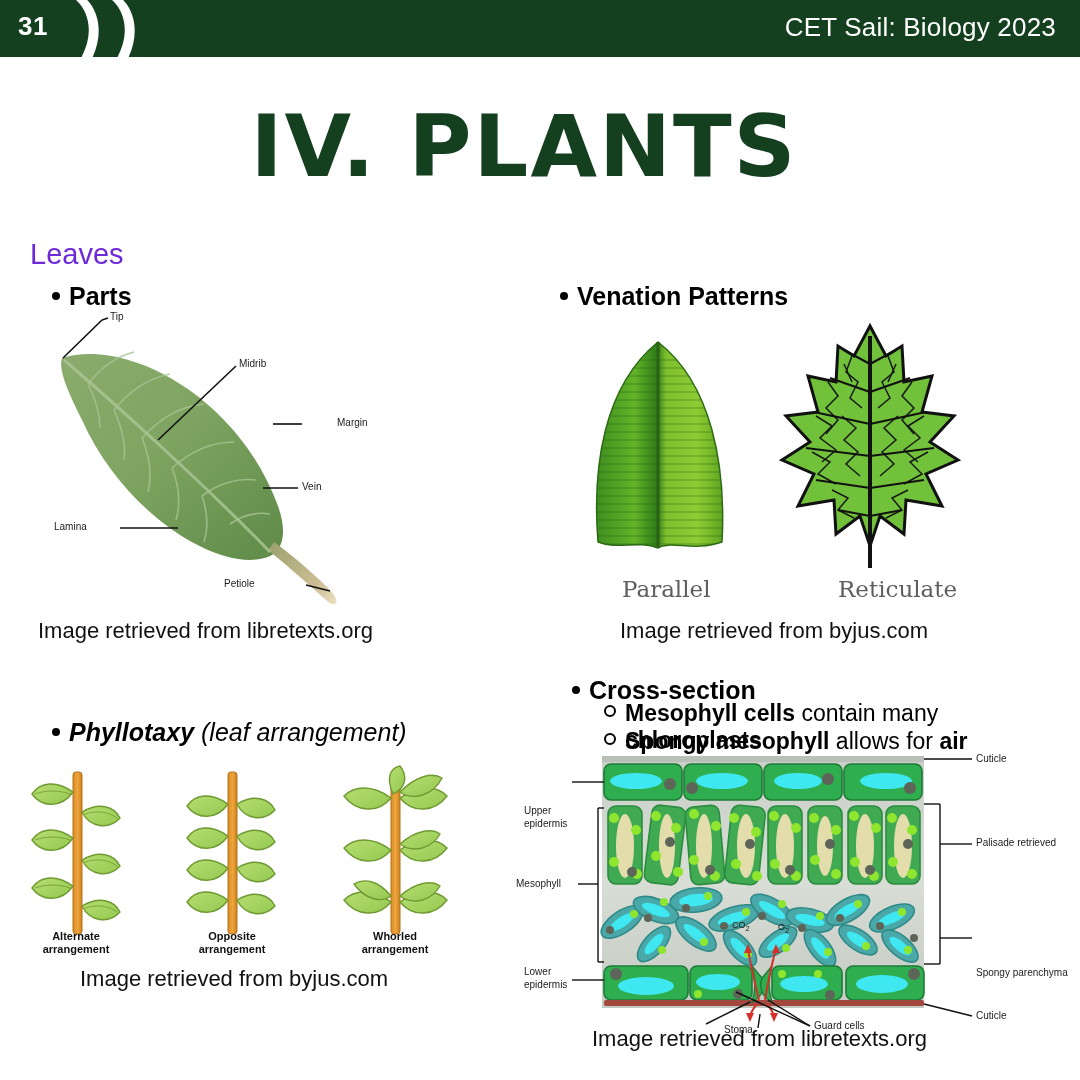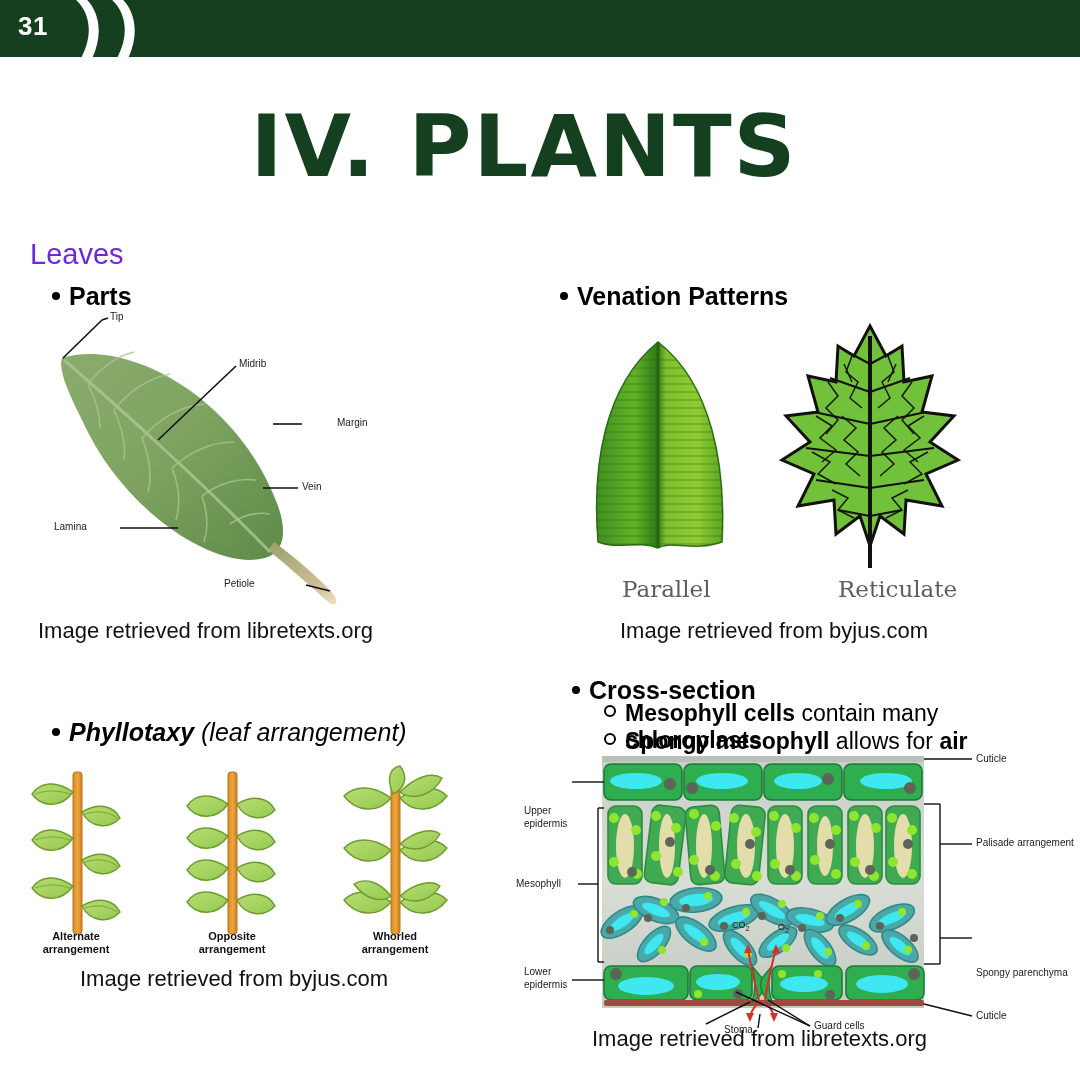--- a/index.html
+++ b/index.html
@@ -36,20 +36,21 @@
   .lbl.sm{font-size:9px;}
   .venlabel{position:absolute;font-size:23px;color:#5e5e5e;font-family:"DejaVu Serif","Liberation Serif",serif;}
   .phlabel{position:absolute;font-size:11px;font-weight:bold;color:#111;text-align:center;line-height:1.2;width:120px;}
   svg{overflow:visible;}
 </style>
 </head>
 <body>
 
 <div class="header">
   <span class="pagenum">31</span>
+  <span class="title">CET Sail: Biology 2023</span>
   <span class="sail" style="left:66px;">
     <svg width="46" height="72" viewBox="0 0 46 72">
         <path d="M2 0 C 26 14, 30 44, 10 72 L 22 72 C 40 42, 34 13, 14 0 Z" fill="#ffffff"></path>
       </svg>
   </span>
   <span class="sail" style="left:104px;">
     <svg width="46" height="72" viewBox="0 0 46 72">
         <path d="M0 0 C 24 14, 28 44, 8 72 L 20 72 C 38 42, 32 13, 12 0 Z" fill="#ffffff"></path>
       </svg>
   </span>
@@ -553,21 +554,21 @@
   <span class="lbl" style="left:14px;top:16px;line-height:1.25;margin-top:37px;">
     <span>Upper</span><br>
     <span>epidermis</span>
   </span>
   <span class="lbl" style="left:6px;top:126px;">Mesophyll</span>
   <span class="lbl" style="left:14px;top:214px;line-height:1.25;">
     <span>Lower</span><br>
     <span>epidermis</span>
   </span>
   <span class="lbl" style="left:466px;top:1px;">Cuticle</span>
-  <span class="lbl" style="left:466px;top:85px;">Palisade arrangement</span>
+  <span class="lbl" style="left:466px;top:85px;">Palisade retrieved</span>
   <span class="lbl" style="left:466px;top:179px;margin-top:36px;">Spongy parenchyma</span>
   <span class="lbl" style="left:466px;top:258px;">Cuticle</span>
   <span class="lbl sm" style="left:222px;top:168px;"><span>CO</span><sub>2</sub></span>
   <span class="lbl sm" style="left:268px;top:170px;"><span>O</span><sub>2</sub></span>
   <span class="lbl" style="left:214px;top:272px;">Stoma</span>
   <span class="lbl" style="left:304px;top:268px;">Guard cells</span>
 </div>
 
 <div class="credit" style="left:592px;top:1026px;">Image retrieved from libretexts.org</div>
 

